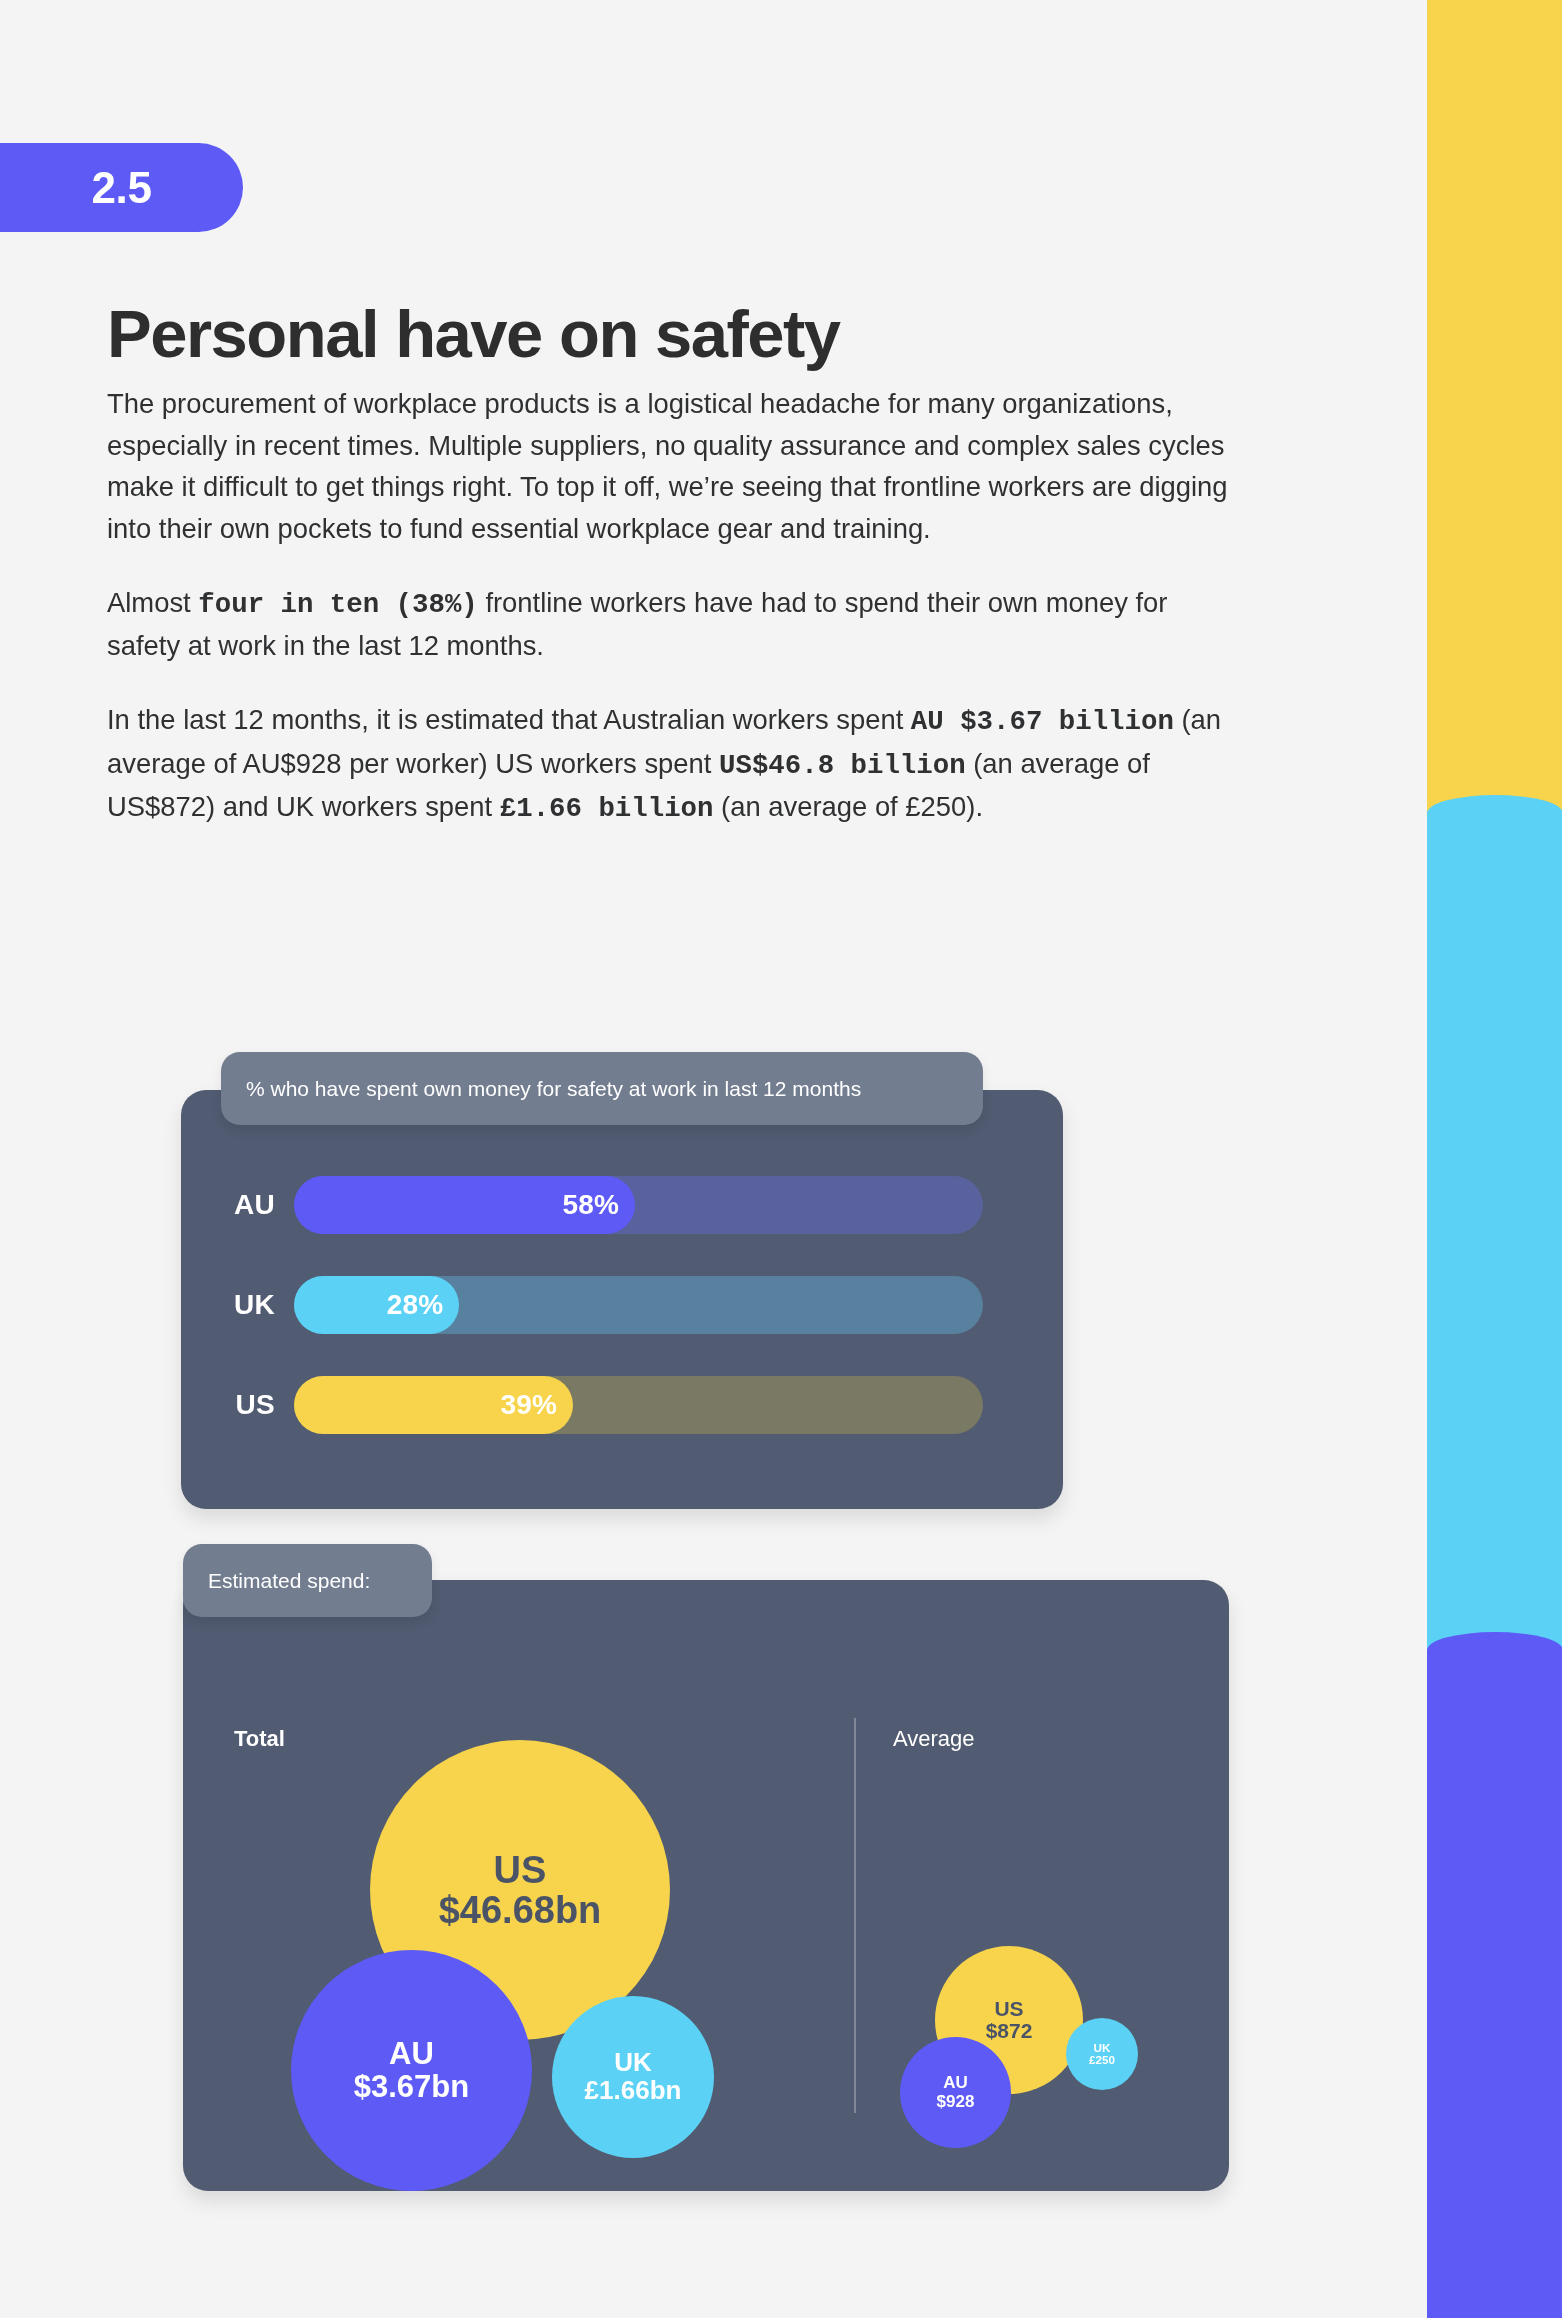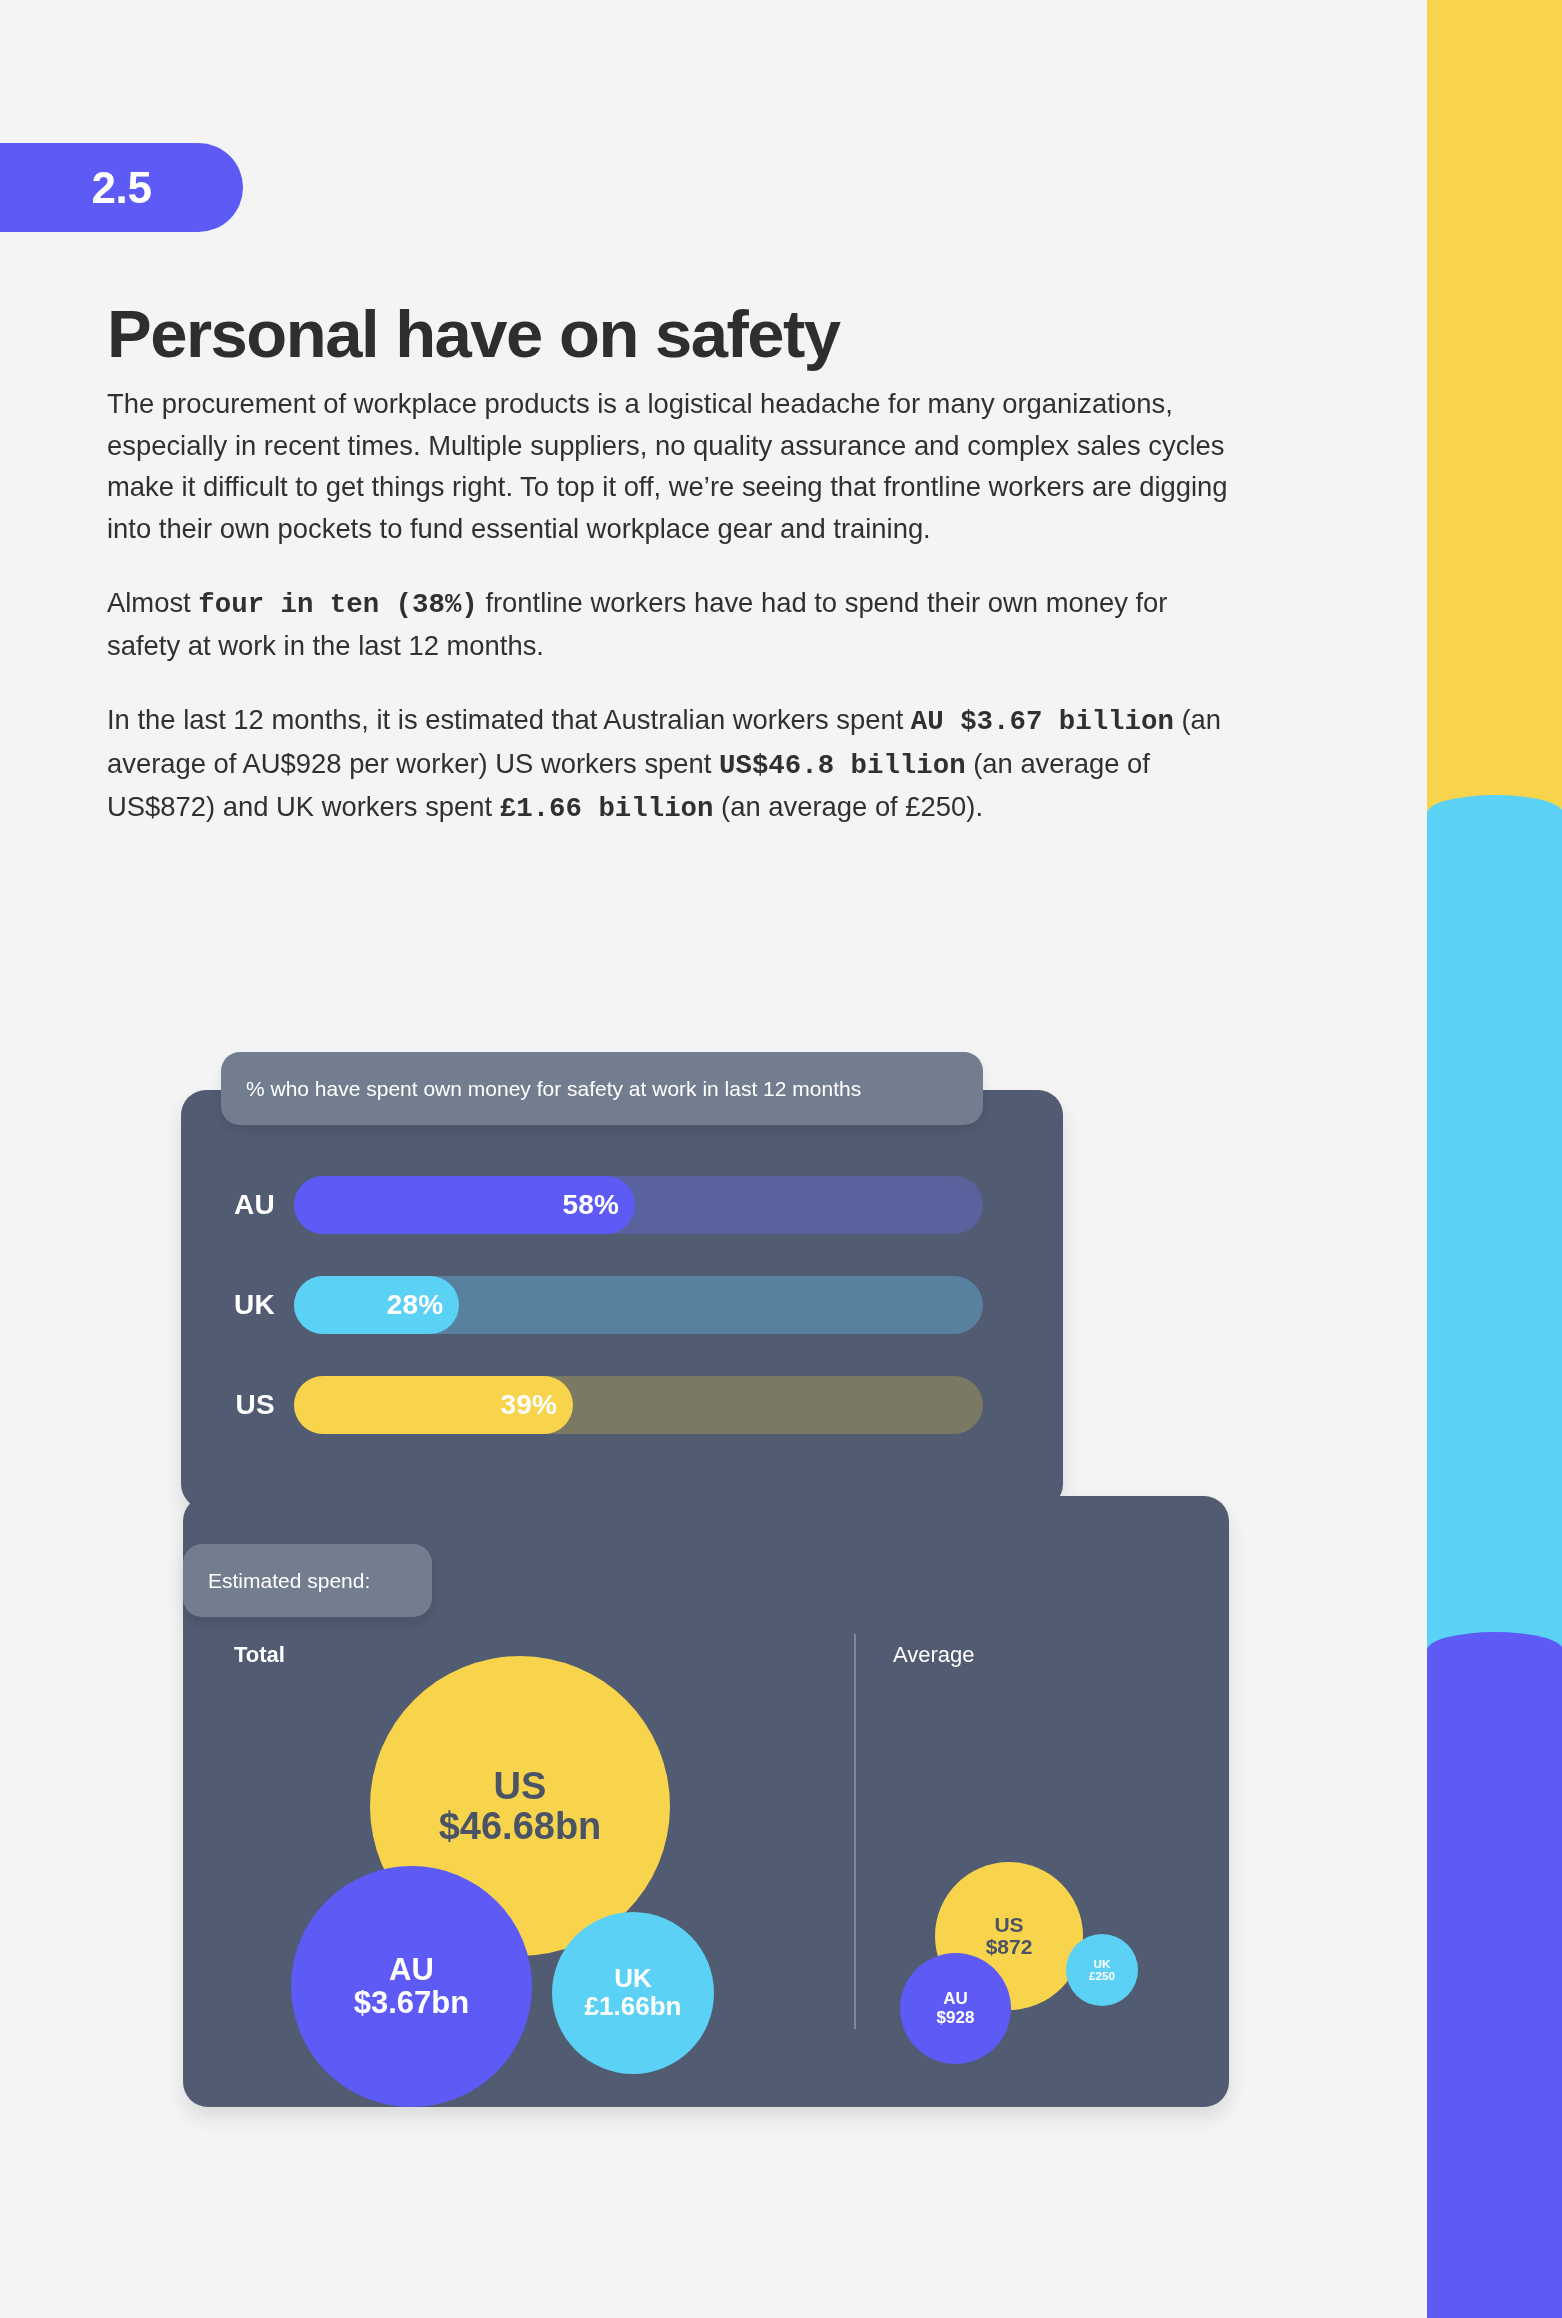--- a/index.html
+++ b/index.html
@@ -150,21 +150,21 @@
   }
   .bar-value {
     color: #ffffff;
     font-size: 28px;
     font-weight: 700;
     padding-right: 16px;
     letter-spacing: 0.2px;
   }
 
   
-  #bubble-card { left: 183px; top: 1496px; width: 1046px; height: 611px; }
+  #bubble-card { left: 183px; top: 1580px; width: 1046px; height: 611px; }
   #bubble-card-pill { left: 183px; top: 1544px; width: 249px; height: 73px; }
 
   .bubble-section-label {
     position: absolute;
     color: #ffffff;
     font-size: 22px;
     font-weight: 500;
     white-space: nowrap;
   }
   #label-total   { left: 51px;  top: 146px; font-weight: 700; }

